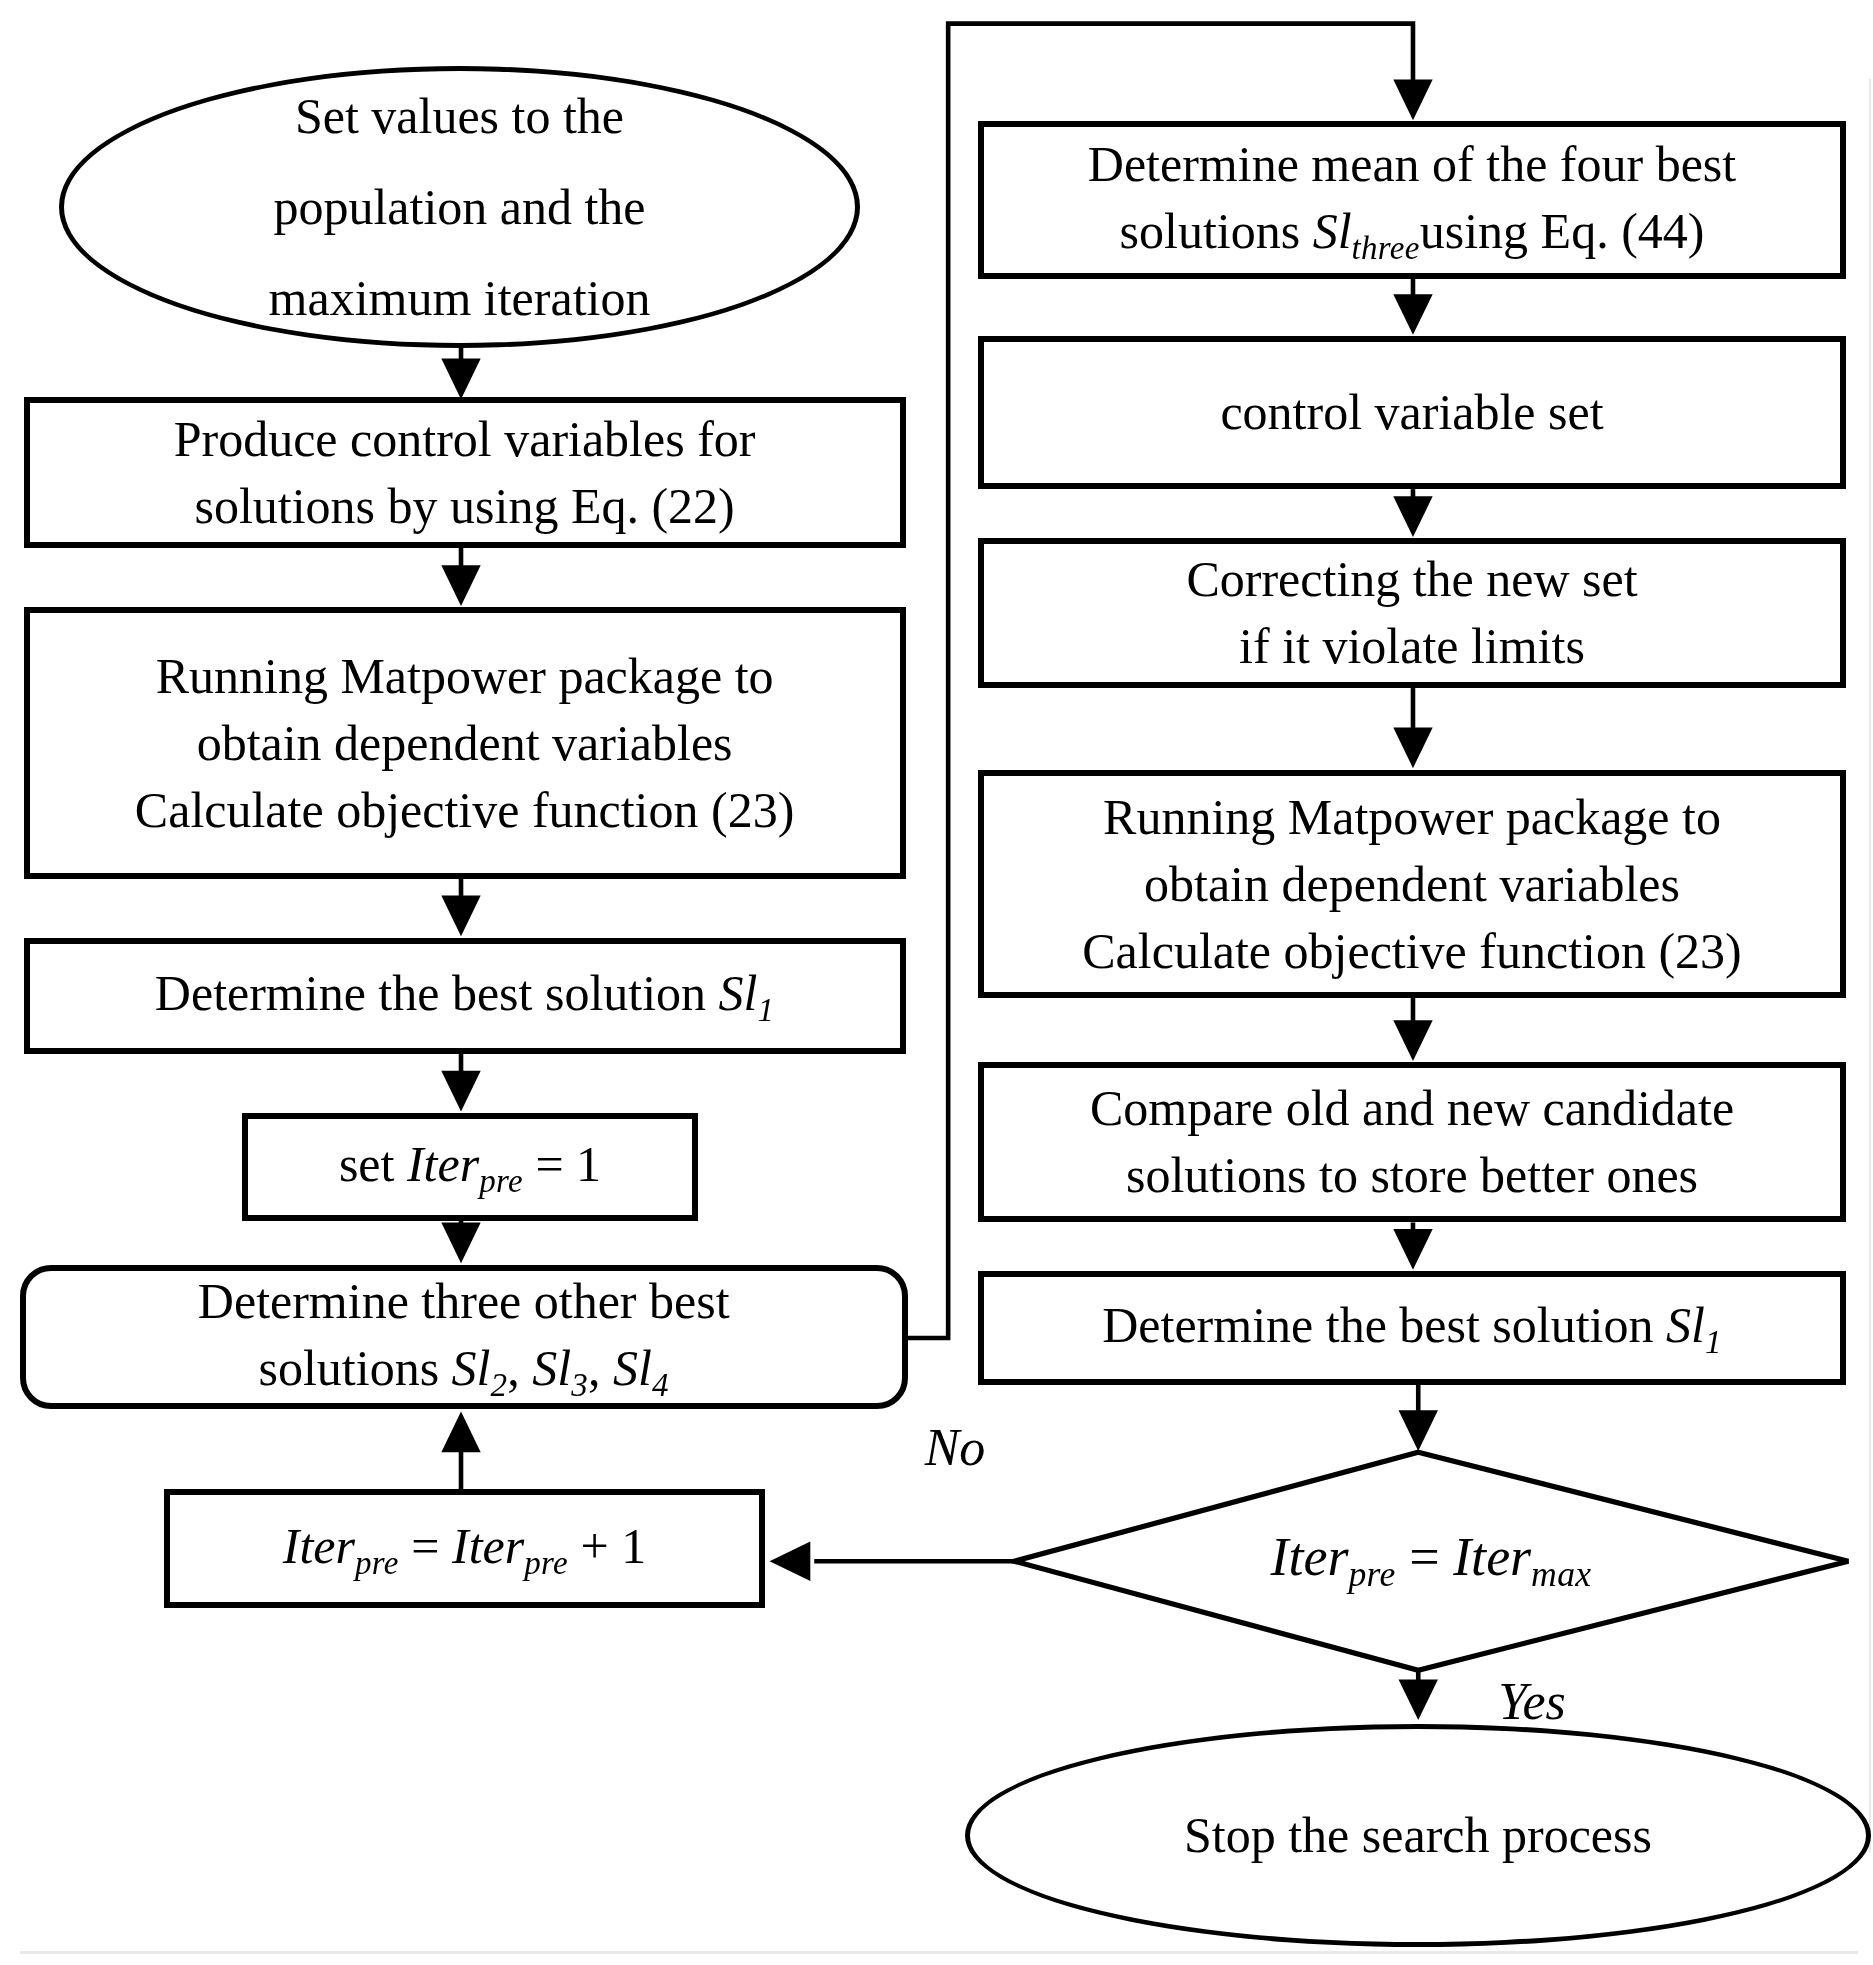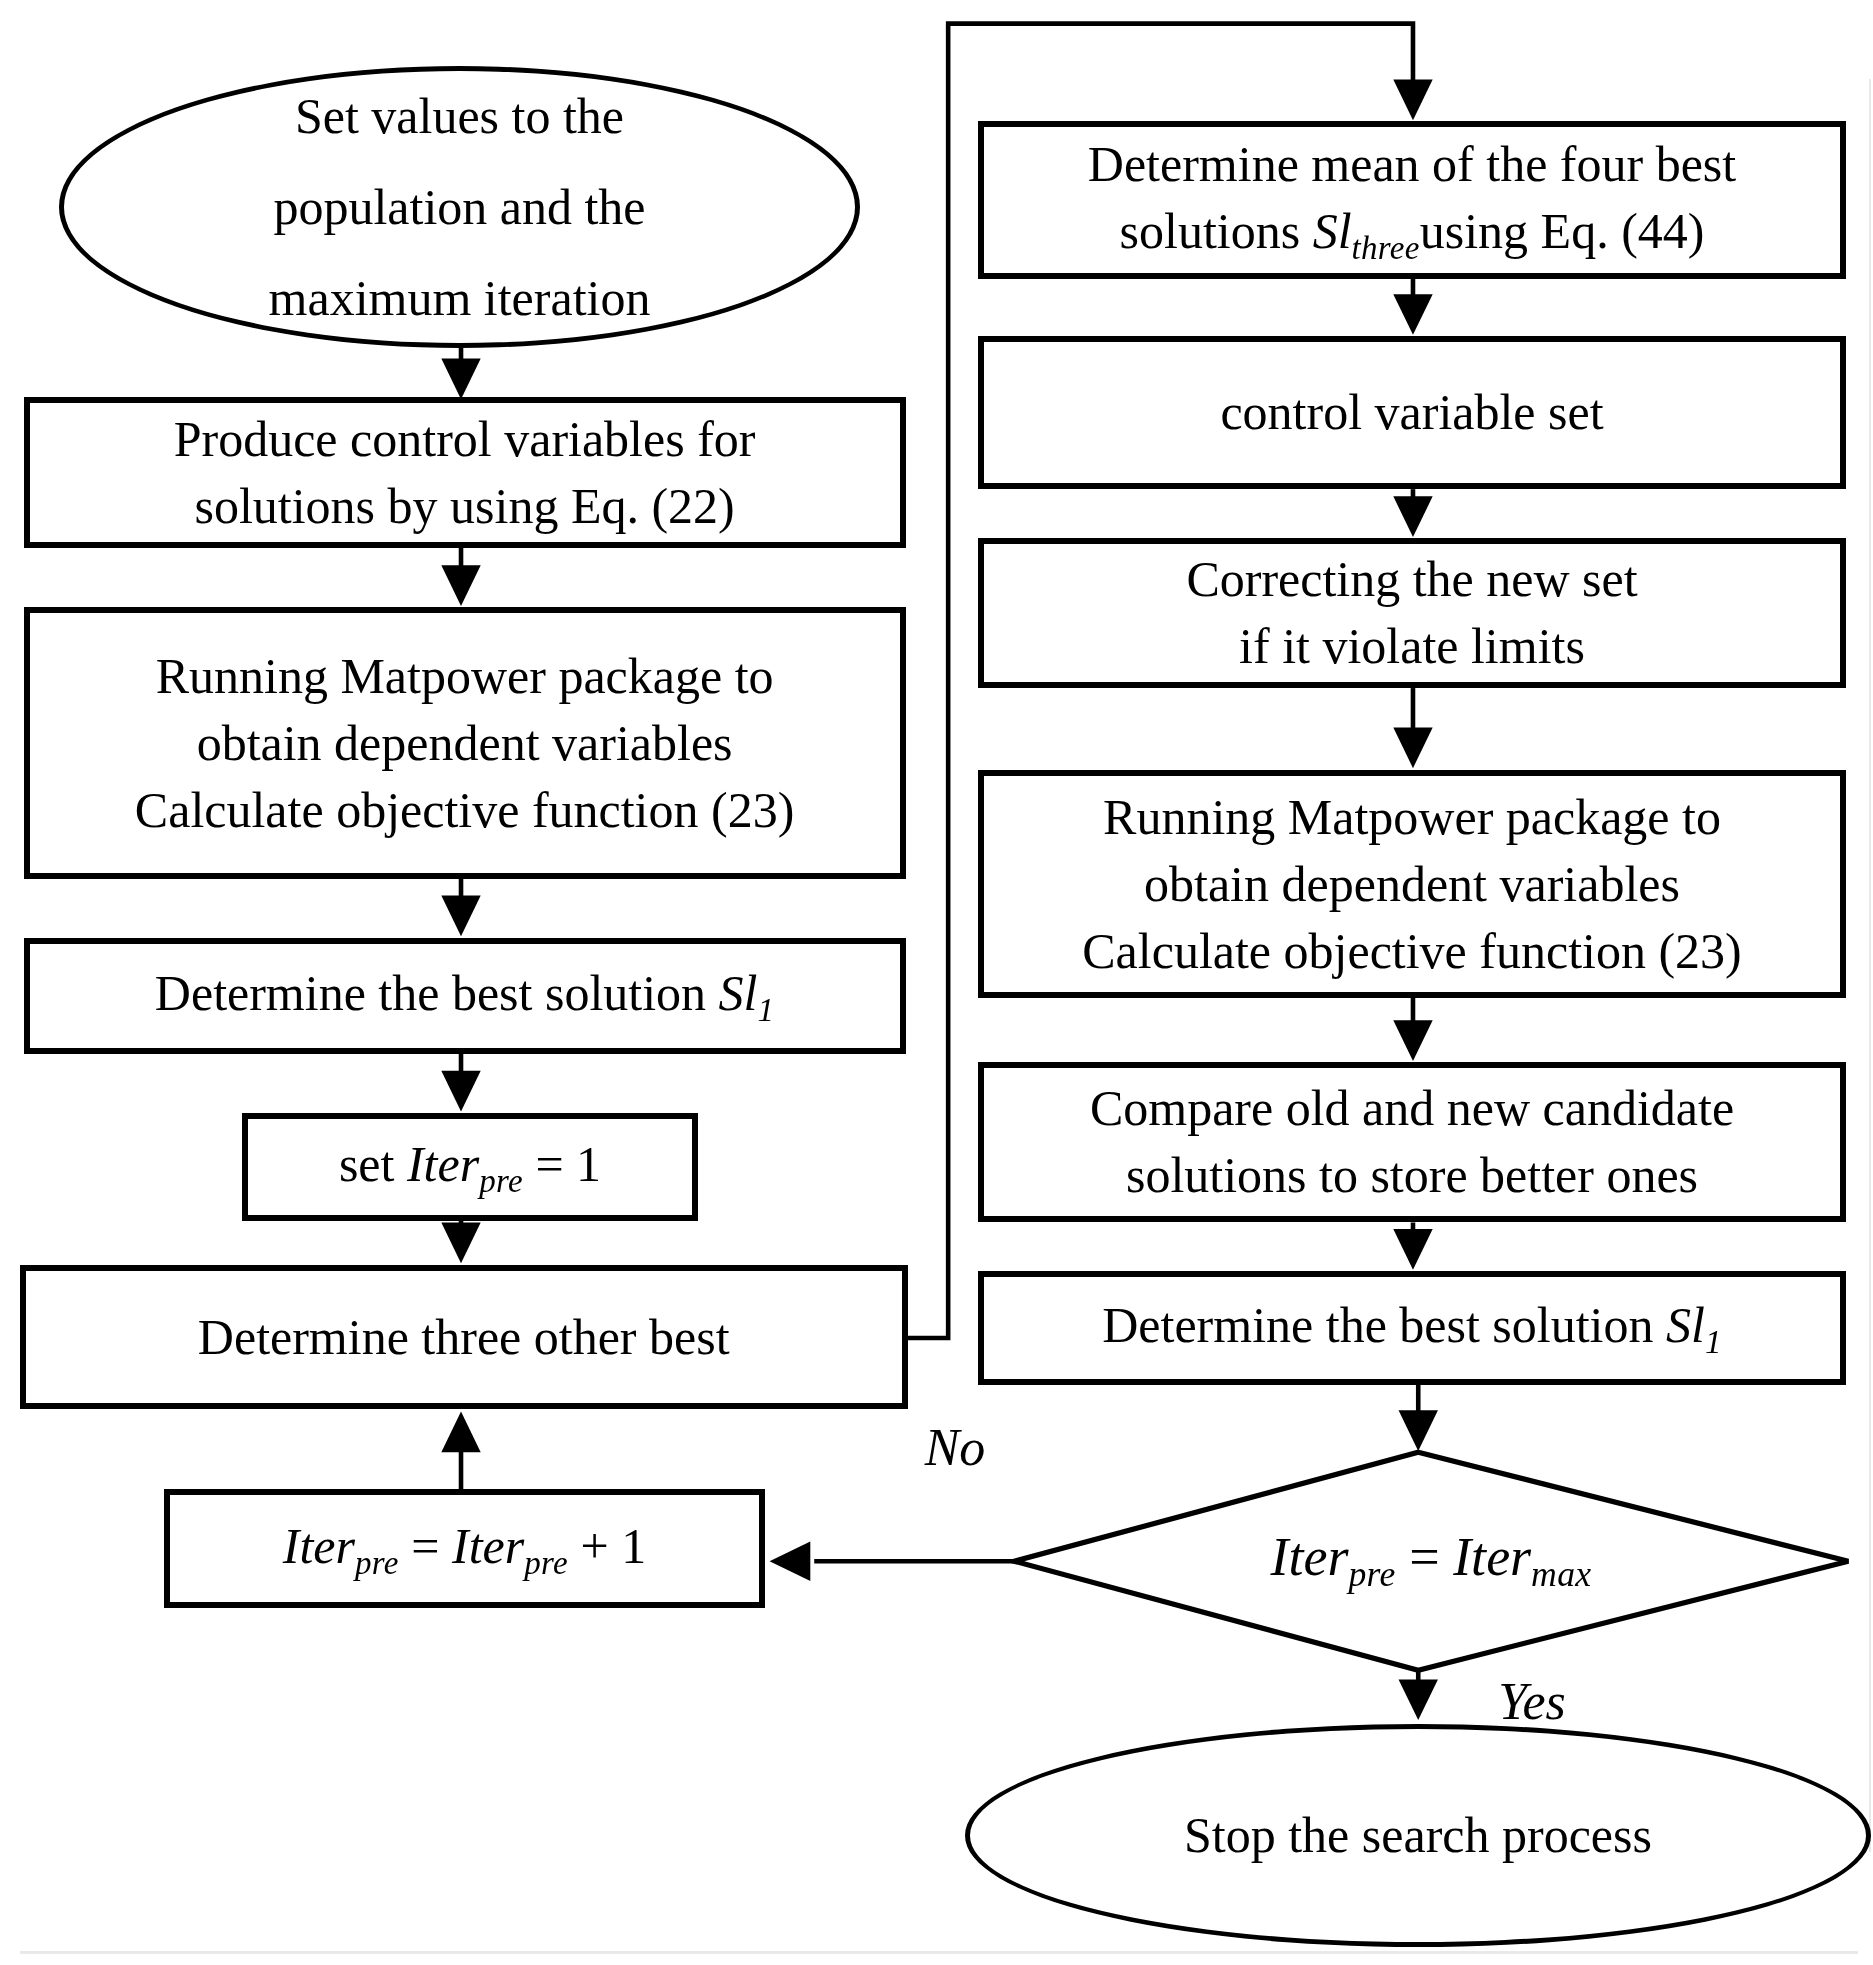--- a/index.html
+++ b/index.html
@@ -143,22 +143,25 @@
       <span>Determine the best solution </span><span class="mvar">Sl</span><span class="msub">1</span>
     </span>
   </div>
 
   <div class="node" style="left:242px;top:1113px;width:456px;height:108px;">
     <span class="ln">
       <span>set </span><span class="mvar">Iter</span><span class="msub">pre</span><span> = 1</span>
     </span>
   </div>
 
-  <div class="node" style="left:19.7px;top:1265px;width:888px;height:144px;">
+  <div class="node" style="left:19.7px;top:1265px;width:888px;height:144px;border-radius:31px;">
     <span class="ln">Determine three other best</span>
+    <span class="ln">
+      <span>solutions </span><span class="mvar">Sl</span><span class="msub">2</span><span>, </span><span class="mvar">Sl</span><span class="msub">3</span><span>, </span><span class="mvar">Sl</span><span class="msub">4</span>
+    </span>
   </div>
 
   <div class="node" style="left:164px;top:1489px;width:601px;height:119px;">
     <span class="ln">
       <span class="mvar">Iter</span><span class="msub">pre</span><span> = </span><span class="mvar">Iter</span><span class="msub">pre</span><span> + 1</span>
     </span>
   </div>
 
   <div class="node" style="left:978px;top:121px;width:868px;height:158px;">
     <span class="ln">Determine mean of the four best</span>

